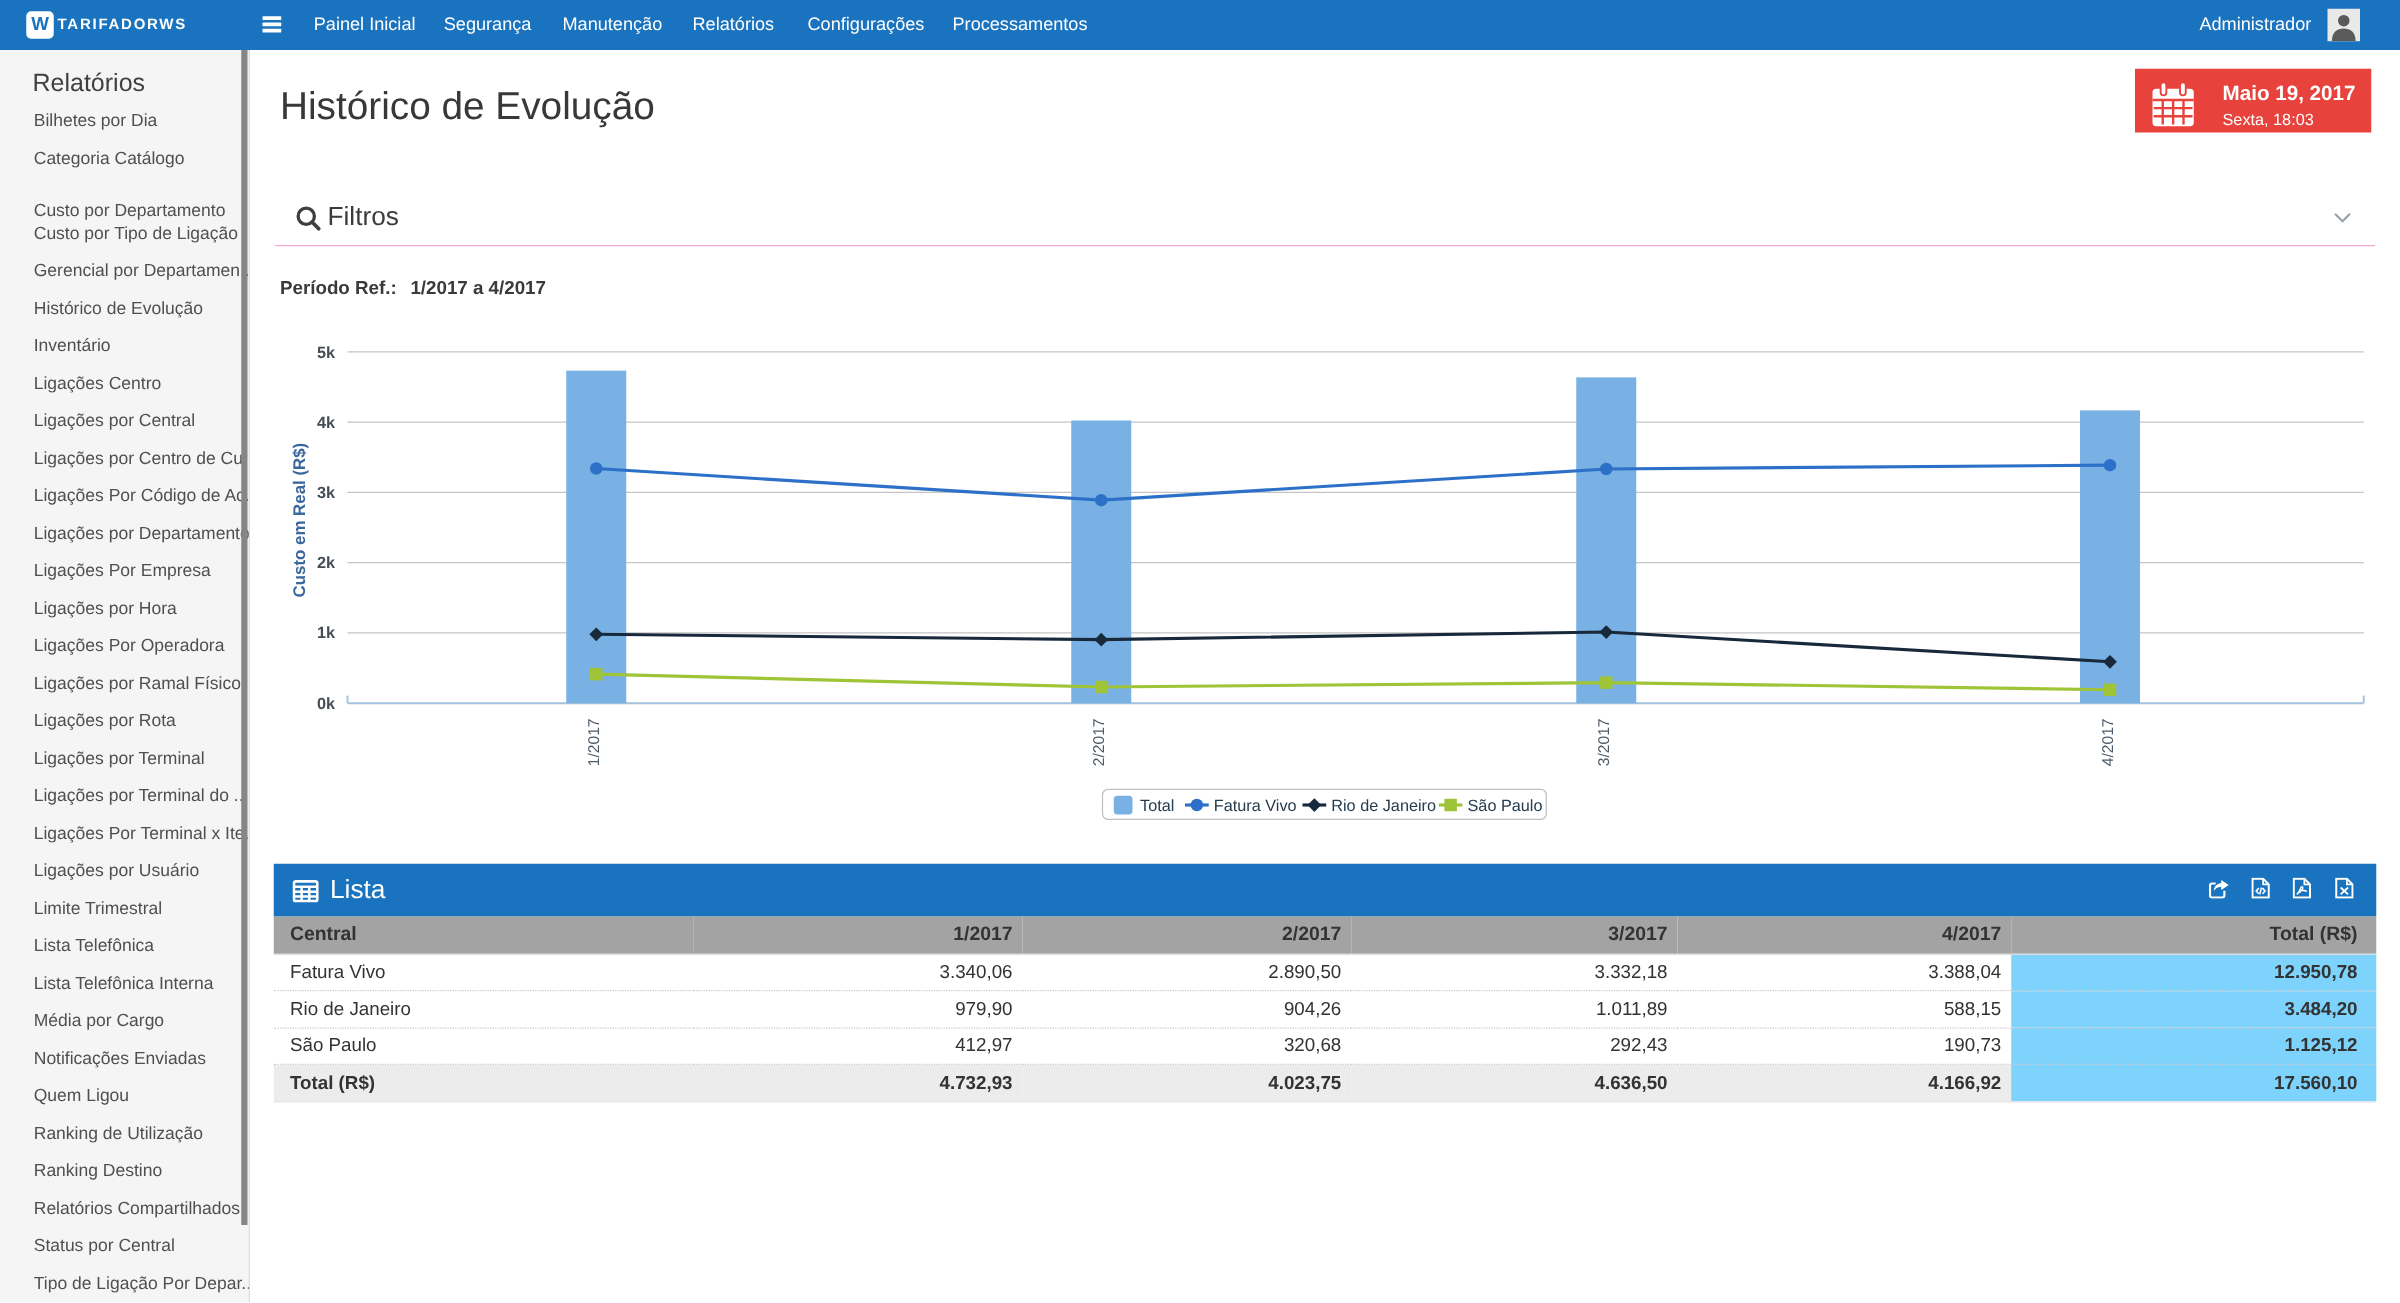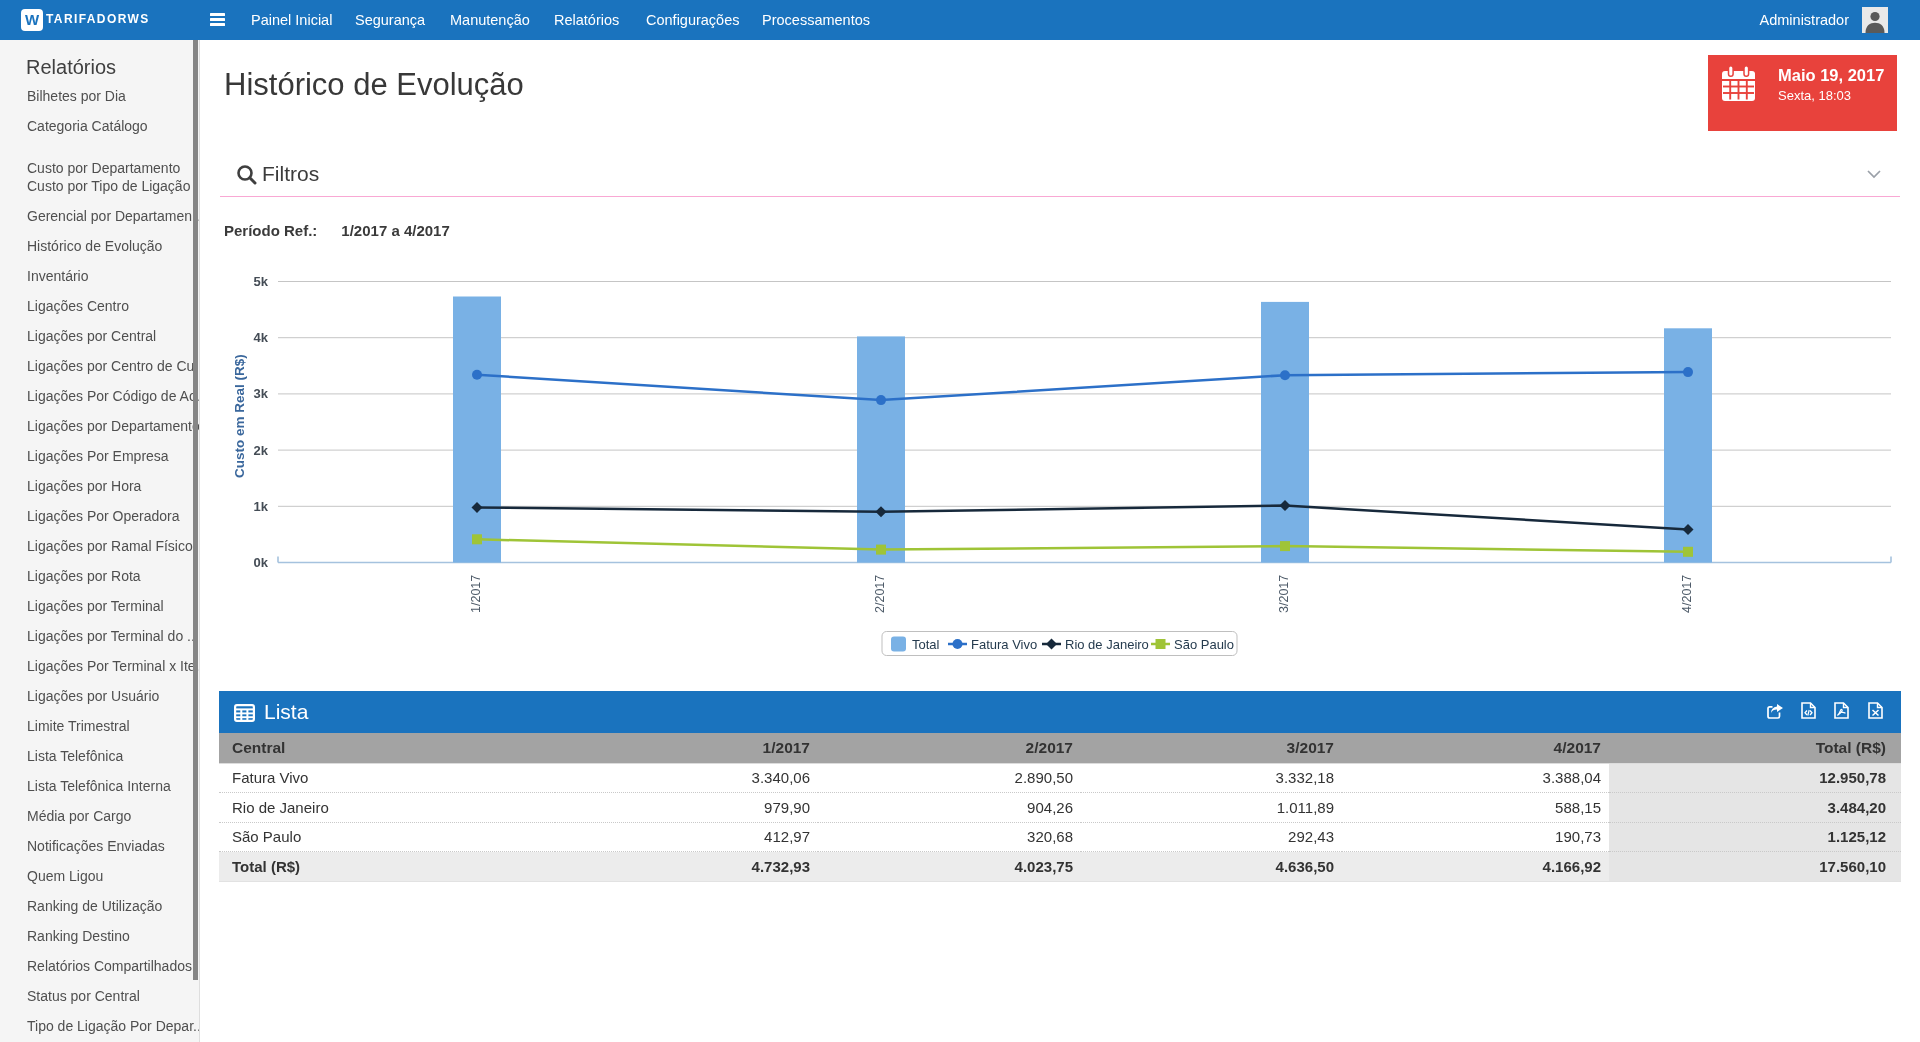--- a/index.html
+++ b/index.html
@@ -19,38 +19,38 @@
   .avatar { position:absolute; left:1862px; top:7px; width:26px; height:26px; background:#e9e9e9; }
 
   
   .sidebar { position:absolute; left:0; top:40px; width:200px; height:1002px; background:#f5f5f5; border-right:1px solid #dedede; }
   .sb-title { position:absolute; left:26px; top:16px; font-size:20px; color:#404040; }
   .sb-item { position:absolute; left:27px; width:172px; font-size:14px; color:#4f4f4f; white-space:nowrap; overflow:hidden; }
   .sb-thumb { position:absolute; left:193px; top:40px; width:5px; height:940px; background:#868686; }
 
   
   .h1 { position:absolute; left:224px; top:67px; font-size:31px; color:#383838; }
-  .datebox { position:absolute; left:1708px; top:55px; width:189px; height:76px; background:#e8423c; color:#fff; }
+  .datebox { position:absolute; left:1708px; top:55px; width:189px; height:51px; background:#e8423c; color:#fff; }
   .date-l1 { position:absolute; left:70px; top:11px; font-size:16.5px; font-weight:700; }
   .date-l2 { position:absolute; left:70px; top:33px; font-size:13px; }
   .filtros-row { position:absolute; left:220px; top:155px; width:1680px; height:42px; border-bottom:1px solid #f9a8d4; }
   .filtros-txt { position:absolute; left:42px; top:7px; font-size:21px; color:#3b3b3b; }
   .periodo { position:absolute; left:224px; top:222px; font-size:15px; font-weight:700; color:#3a3a3a; }
-  .periodo span { margin-left:24px; }
+  .periodo span { margin-left:11px; }
 
   
   .lista { position:absolute; left:219px; top:691px; width:1682px; }
   .lista-hdr { position:relative; height:42px; background:#1a73be; }
   .lista-title { position:absolute; left:45px; top:9px; font-size:21px; color:#fff; }
   table { border-collapse:collapse; width:1682px; table-layout:fixed; font-size:15px; color:#333; }
   th, td { font-weight:400; padding:0 8px 0 13px; height:29.5px; text-align:right; white-space:nowrap; }
   th { font-weight:700; background:#a3a3a3; height:30px; font-size:15.5px; }
   td.name, th.name { text-align:left; }
   td.tot, th.tot { padding-right:15px; font-weight:700; }
-  tbody td.tot { background:#e5e5e5; }
+  tbody td.tot { background:#7dd3fc; }
   tbody tr { border-top:1px dotted #c9c9c9; }
   tbody tr:first-child { border-top:1px solid #dcdcdc; }
   tr.totalrow { background:#ececec; font-weight:700; border-bottom:1px solid #e2e2e2; }
   tr.totalrow td { font-weight:700; }
 </style>
 </head>
 <body>
 <div class="page">
 
   <div class="navbar">

